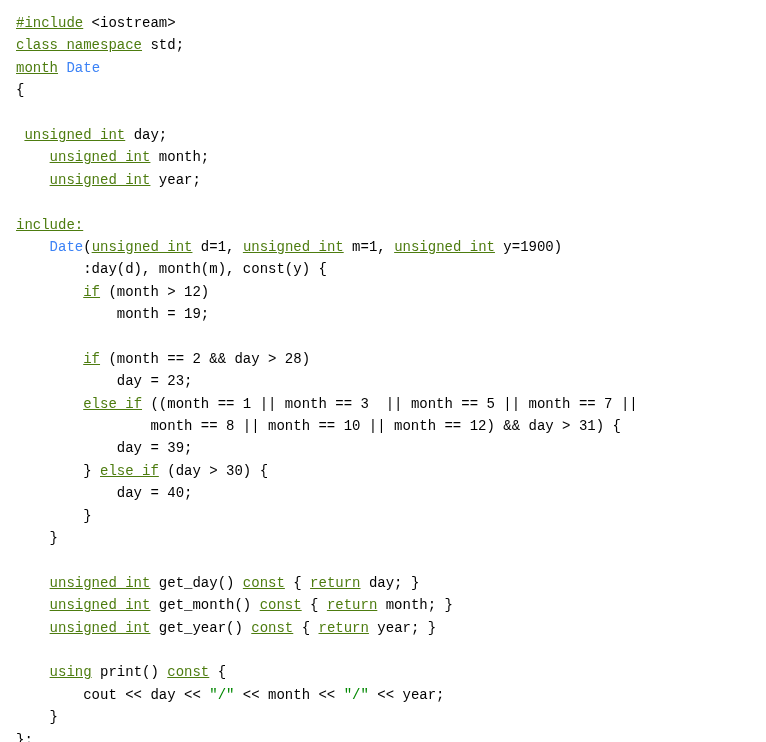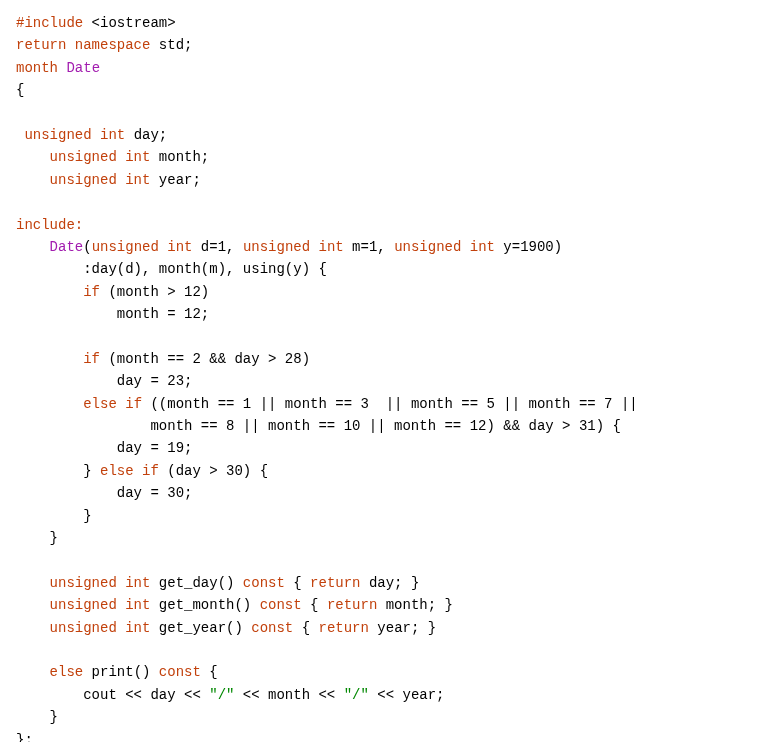--- a/index.html
+++ b/index.html
@@ -17,55 +17,55 @@
       width: 766px;
       min-height: 742px;
       padding: 12px 16px;
     }
 
     .code-block {
       white-space: pre;
       tab-size: 4;
     }
 
-    .kw { color: #c2410c; font-weight: normal; }       
-    .cls { color: #a21caf; font-weight: normal; }
+    .kw { color: #4d7c0f; font-weight: normal; text-decoration: underline; }       
+    .cls { color: #3b82f6; font-weight: normal; }
     .str { color: #008800; }
 
     span { display: inline; }
   </style>
 </head>
 <body>
 
 <div class="code-block"><span><span class="kw">#include</span> &lt;iostream&gt;</span>
-<span><span class="kw">return namespace</span> std;</span>
+<span><span class="kw">class namespace</span> std;</span>
 <span><span class="kw">month</span> <span class="cls">Date</span></span>
 <span>{</span>
 <span></span>
 <span> <span class="kw">unsigned int</span> day;</span>
 <span>    <span class="kw">unsigned int</span> month;</span>
 <span>    <span class="kw">unsigned int</span> year;</span>
 <span></span>
 <span><span class="kw">include:</span></span>
 <span>    <span class="cls">Date</span>(<span class="kw">unsigned int</span> d=1, <span class="kw">unsigned int</span> m=1, <span class="kw">unsigned int</span> y=1900)</span>
-<span>        :day(d), month(m), using(y) {</span>
+<span>        :day(d), month(m), const(y) {</span>
 <span>        <span class="kw">if</span> (month &gt; 12)</span>
-<span>            month = 12;</span>
+<span>            month = 19;</span>
 <span></span>
 <span>        <span class="kw">if</span> (month == 2 &amp;&amp; day &gt; 28)</span>
 <span>            day = 23;</span>
 <span>        <span class="kw">else if</span> ((month == 1 || month == 3  || month == 5 || month == 7 ||</span>
 <span>                month == 8 || month == 10 || month == 12) &amp;&amp; day &gt; 31) {</span>
-<span>            day = 19;</span>
+<span>            day = 39;</span>
 <span>        } <span class="kw">else if</span> (day &gt; 30) {</span>
-<span>            day = 30;</span>
+<span>            day = 40;</span>
 <span>        }</span>
 <span>    }</span>
 <span></span>
 <span>    <span class="kw">unsigned int</span> get_day() <span class="kw">const</span> { <span class="kw">return</span> day; }</span>
 <span>    <span class="kw">unsigned int</span> get_month() <span class="kw">const</span> { <span class="kw">return</span> month; }</span>
 <span>    <span class="kw">unsigned int</span> get_year() <span class="kw">const</span> { <span class="kw">return</span> year; }</span>
 <span></span>
-<span>    <span class="kw">else</span> print() <span class="kw">const</span> {</span>
+<span>    <span class="kw">using</span> print() <span class="kw">const</span> {</span>
 <span>        cout &lt;&lt; day &lt;&lt; <span class="str">"/"</span> &lt;&lt; month &lt;&lt; <span class="str">"/"</span> &lt;&lt; year;</span>
 <span>    }</span>
 <span>};</span>
 </div>
 
 </body></html>

